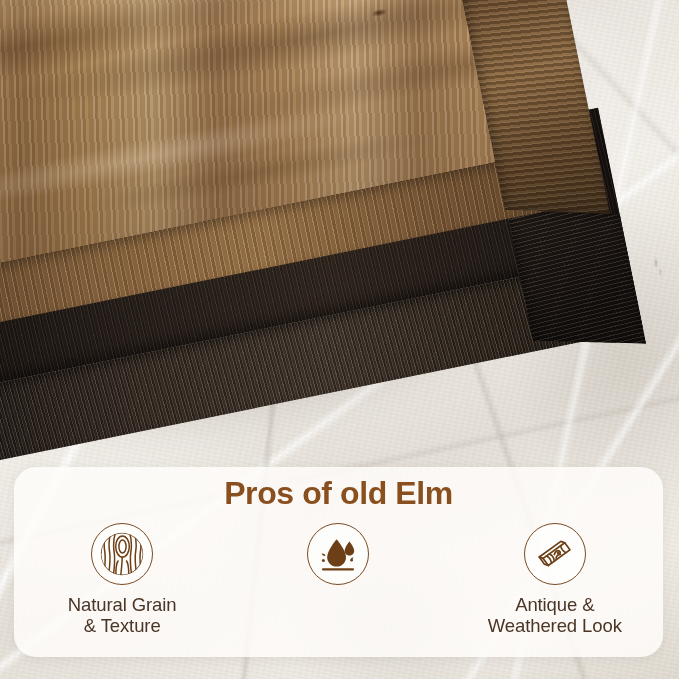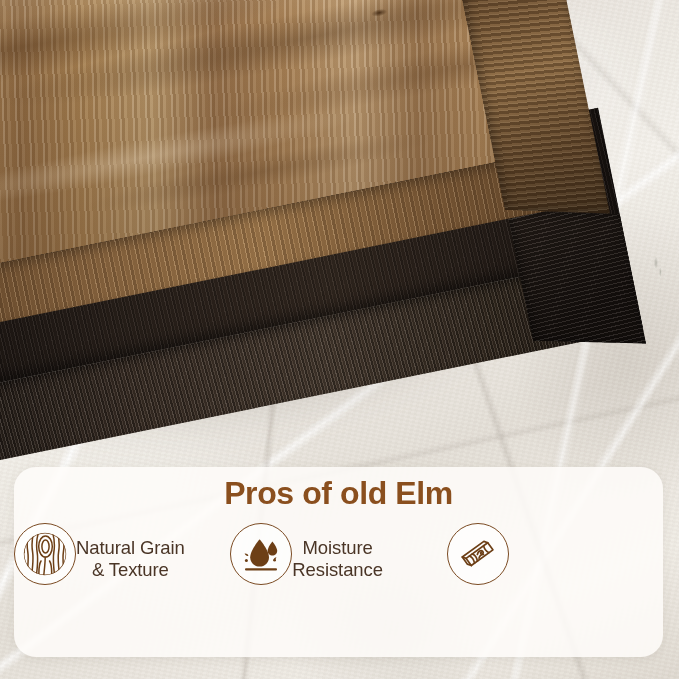--- a/index.html
+++ b/index.html
@@ -242,21 +242,21 @@
   .features {
     position: absolute;
     left: 0; top: 56px;
     width: 100%;
     display: flex;
     align-items: flex-start;
   }
   .feature {
     flex: 1 1 0;
     display: flex;
-    flex-direction: row;
+    flex-direction: column;
     align-items: center;
   }
   .icon-circle {
     width: 62px;
     height: 62px;
     border-radius: 50%;
     border: 1px solid #7a4a22;
     background: rgba(255,255,255,.55);
     display: flex;
     align-items: center;
@@ -351,37 +351,37 @@
           <svg width="42" height="42" viewBox="0 0 42 42" fill="#6d3f16">
             <path d="M19.6 6.2 C19.6 6.2 10.2 17.2 10.2 24.2 C10.2 29.6 14.4 33.6 19.6 33.6 C24.8 33.6 29 29.6 29 24.2 C29 17.2 19.6 6.2 19.6 6.2 Z"></path>
             <path d="M32.4 8.4 C32.4 8.4 27.6 14.2 27.6 17.8 C27.6 20.6 29.8 22.6 32.4 22.6 C35 22.6 37.2 20.6 37.2 17.8 C37.2 14.2 32.4 8.4 32.4 8.4 Z"></path>
             <circle cx="6.4" cy="27.4" r="1.5"></circle>
             <path d="M4.6 20.6 C6.4 20.3 7.9 21.2 8.4 22.8 C7.1 23.3 5.4 22.7 4.6 20.6 Z"></path>
             <circle cx="34.6" cy="27.2" r="1.4"></circle>
             <path d="M36.4 24.2 C35 24.4 33.9 25.2 33.6 26.4 C34.7 26.7 36 26.0 36.4 24.2 Z"></path>
             <rect x="5.0" y="35.2" width="32" height="2.3" rx="1"></rect>
           </svg>
         </div>
-        <div class="feature-label">Moisture
-Resistance</div>
       </div>
 
       <div class="feature">
         <div class="icon-circle">
           <svg width="44" height="44" viewBox="0 0 44 44" fill="none" stroke="#6d3f16" stroke-width="1.7" stroke-linecap="round" stroke-linejoin="round">
             <g transform="rotate(-36 22 22)">
               <path d="M7.5 15.2 L34.2 15.2 L36.5 18.6 L36.5 27.4 L9.8 27.4 L7.5 24.0 Z"></path>
               <path d="M7.5 15.2 L9.8 18.6 L36.5 18.6"></path>
               <path d="M9.8 18.6 L9.8 27.4"></path>
               <path d="M13.8 18.6 C15.4 21 15.0 24.8 13.8 27.4"></path>
               <path d="M17.4 18.6 C19.2 21.2 18.6 25 17.4 27.4"></path>
               <path d="M31.4 18.6 C30.0 21.4 30.4 25 31.6 27.4"></path>
               <path d="M21.2 22.0 C23.6 19.8 27.0 20.2 27.4 22.6 C27.7 24.4 25.4 25.2 24.6 23.8 C24.1 22.9 25.0 22.2 25.8 22.6"></path>
               <path d="M20.4 26.0 C22.0 24.6 24.4 24.4 26.2 25.6"></path>
             </g>
           </svg>
         </div>
+        <div class="feature-label">Antique &amp;
+Weathered Look</div>
       </div>
 
     </div>
   </div>
 
 </div>
 
 </body></html>

